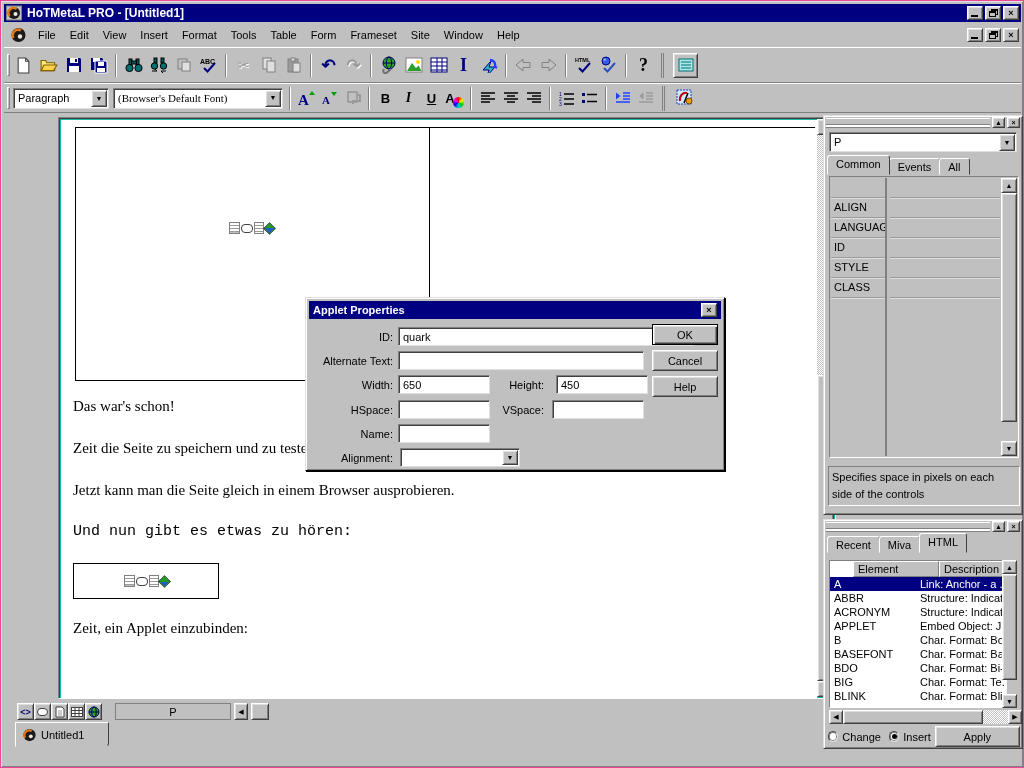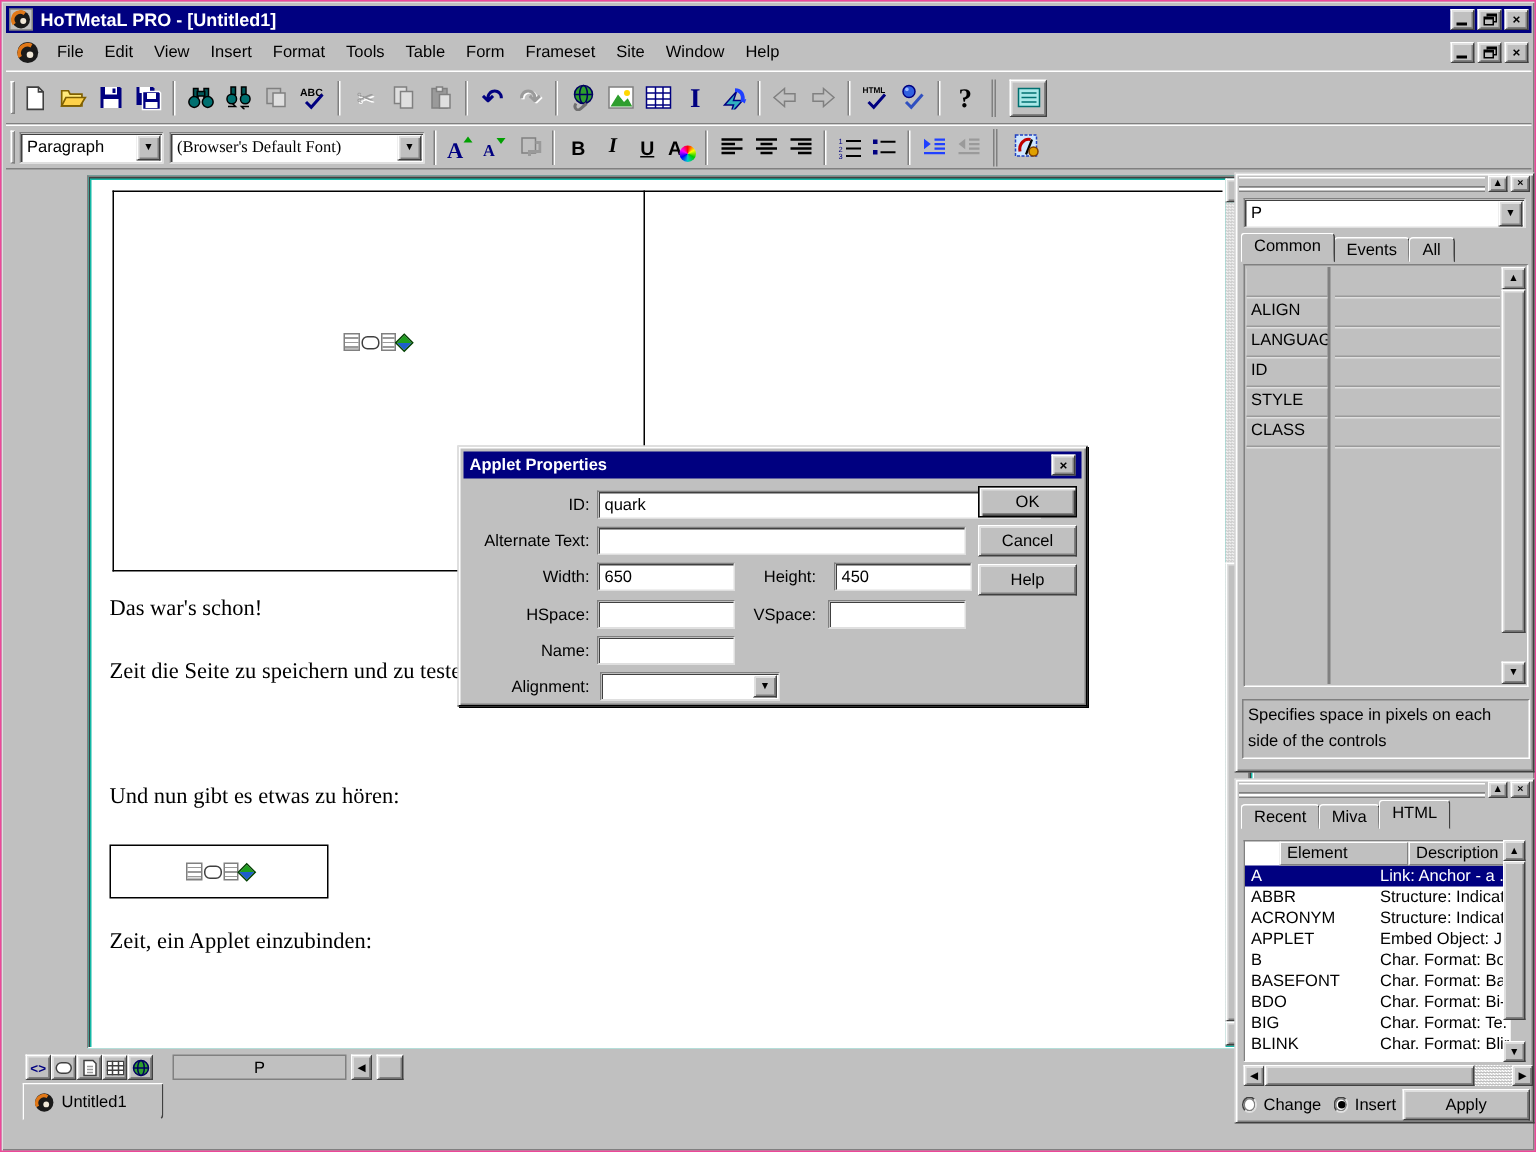--- a/index.html
+++ b/index.html
@@ -466,21 +466,22 @@
 
       <div class="embed-cluster" style="position:absolute; left:168px; top:102px;">
         <span class="eico ico-clip"></span>
         <span class="eico ico-oval"></span>
         <span class="eico ico-page"></span>
         <span class="eico ico-gem"></span>
       </div>
 
       <div class="docline serif" style="left:12px; top:278px;">Das war's schon!</div>
       <div class="docline serif" style="left:12px; top:320px;">Zeit die Seite zu speichern und zu testen! (Men</div>
-      <div class="docline serif" style="left:12px; top:403px;">Und nun gibt es etwas zu hören:</div>
+      <div class="docline serif" style="left:12px; top:362px;">Jetzt kann man die Seite gleich in einem Browser ausprobieren.</div>
+      <div class="docline serif" style="left:12px; top:403px;font-family:Liberation Mono, monospace;">Und nun gibt es etwas zu hören:</div>
 
       <div class="embed-box" style="left:12px; top:443px; width:146px; height:36px;">
         <span class="embed-cluster">
           <span class="eico ico-clip"></span>
           <span class="eico ico-oval"></span>
           <span class="eico ico-page"></span>
           <span class="eico ico-gem"></span>
         </span>
       </div>
       <div class="docline serif" style="left:12px; top:500px;">Zeit, ein Applet einzubinden:</div>

